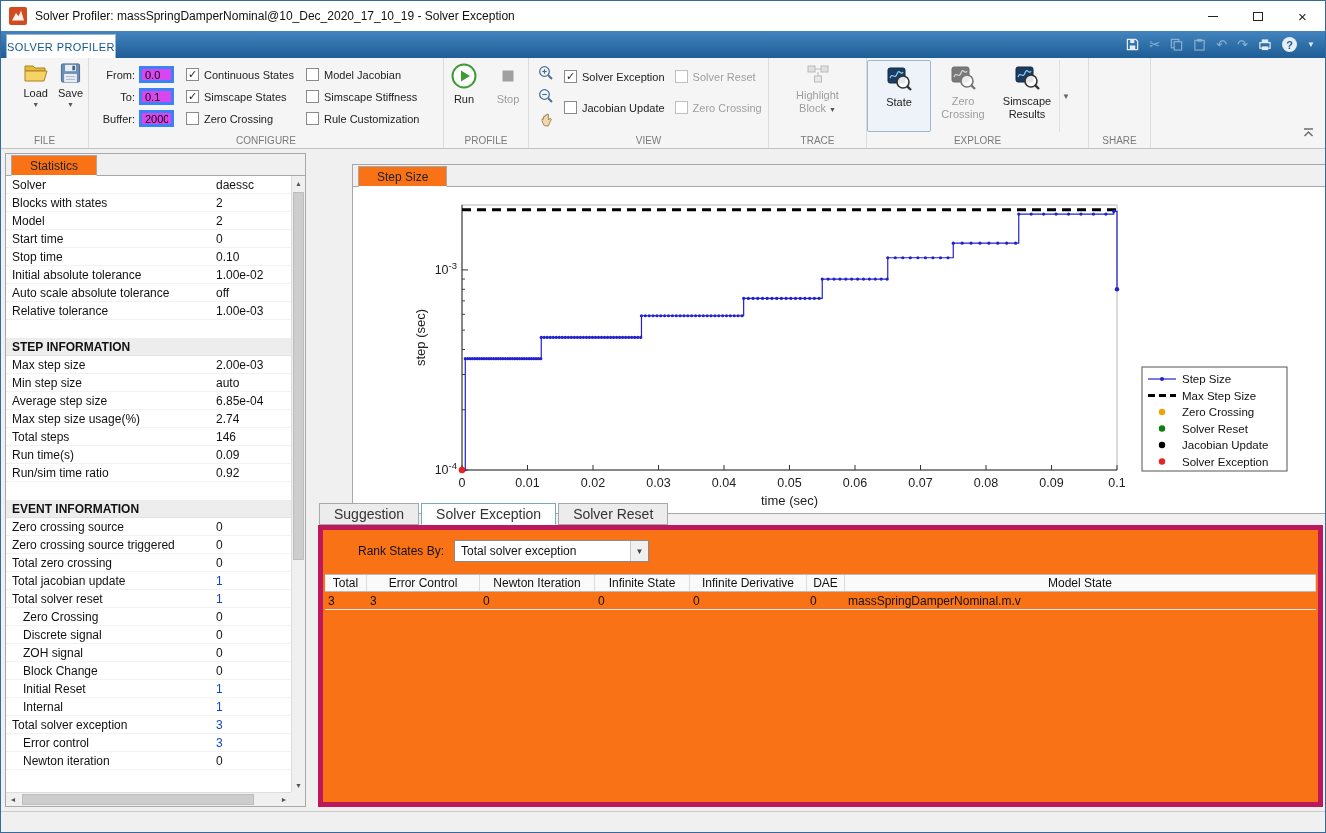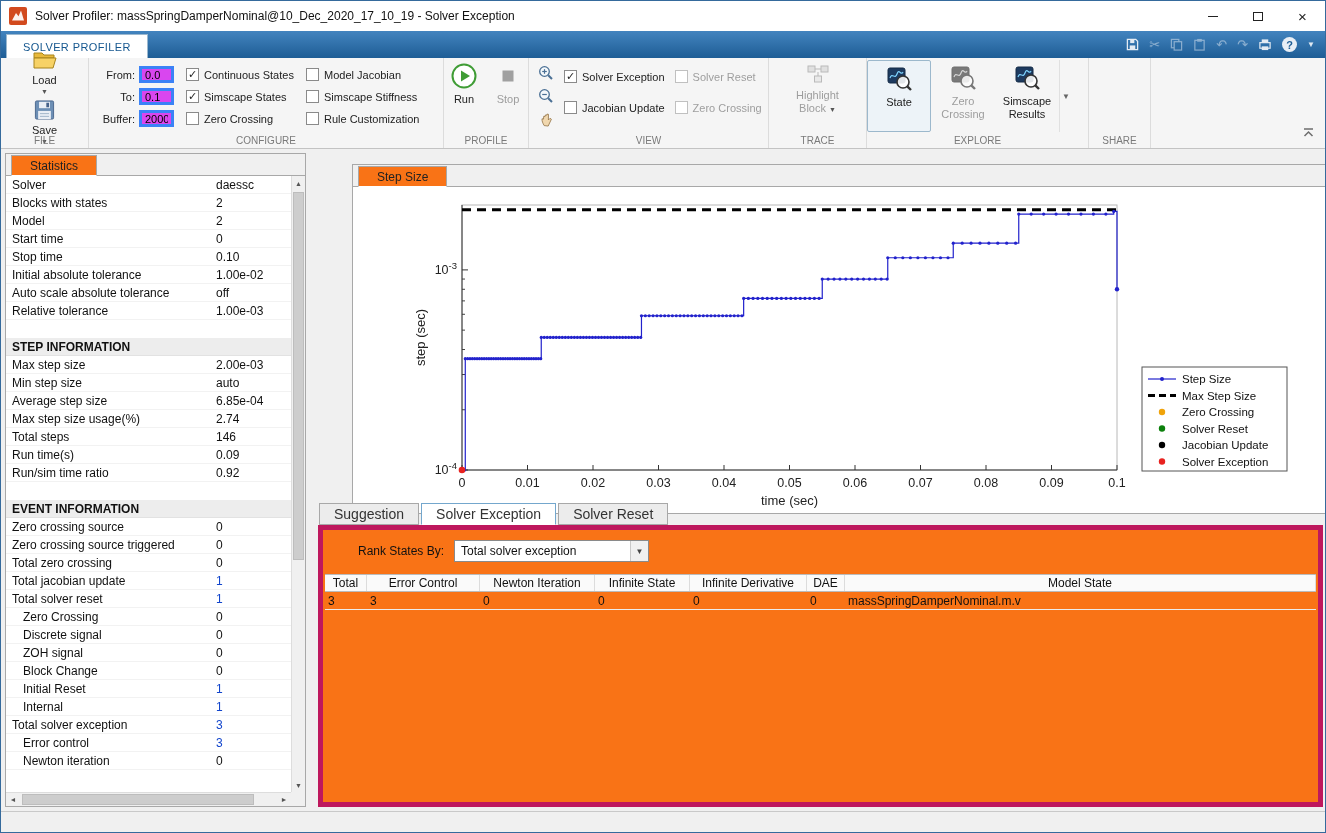--- a/index.html
+++ b/index.html
@@ -11,21 +11,21 @@
   .app-icon { width:18px; height:18px; margin-left:8px; }
   .title-text { font-size:12px; color:#111; margin-left:8px; }
   .win-controls { margin-left:auto; display:flex; height:100%; }
   .win-btn { width:45px; display:flex; align-items:center; justify-content:center; color:#222; }
   .min-glyph { width:10px; height:1px; background:#222; display:inline-block; }
   .max-glyph { width:10px; height:9px; border:1px solid #222; display:inline-block; }
   .close-glyph { font-size:15px; line-height:1; }
 
   
   .tabstrip { position:absolute; top:30px; left:0; right:0; height:27px; background:linear-gradient(#4384bf,#1e5d95); display:flex; align-items:flex-end; }
-  .ribbon-tab { margin-left:5px; height:24px; background:#fff; color:#14568e; font-size:11px; letter-spacing:.4px; padding:0 16px; display:flex; align-items:center; border:1px solid #9bb8cf; border-bottom:none; }
+  .ribbon-tab { margin-left:5px; height:24px; background:#fff; color:#14568e; font-size:11px; letter-spacing:.4px; padding:0 0; display:flex; align-items:center; border:1px solid #9bb8cf; border-bottom:none; }
   .qat { position:absolute; right:10px; top:0; height:27px; display:flex; align-items:center; gap:10px; }
   .qat-icon { color:#e4ebf3; font-size:13px; line-height:1; display:flex; align-items:center; }
   .qat-icon.dim { opacity:.5; }
   .qat-help { width:15px; height:15px; border-radius:50%; background:#e8eef5; color:#1e5d95; font-size:11px; font-weight:bold; display:flex; align-items:center; justify-content:center; }
   .qat-caret { color:#dfe9f2; font-size:8px; }
 
   
   .ribbon { position:absolute; top:57px; left:0; right:0; height:91px; background:#f5f5f5; border-bottom:1px solid #c3c3c3; display:flex; }
   .rsec { position:relative; height:100%; border-right:1px solid #dcdcdc; }
   .rsec-label { position:absolute; bottom:2px; left:0; right:0; text-align:center; font-size:10px; color:#7a7a7a; }
@@ -157,21 +157,21 @@
         </svg>
       </span>
       <span class="qat-help">?</span>
       <span class="qat-caret">▼</span>
     </div>
 </div>
 
 <div class="ribbon">
 
   <div class="rsec" style="width:88px">
-    <div class="rsec-content" style="justify-content:center; gap:0;flex-direction:column;">
+    <div class="rsec-content" style="justify-content:flex-end; gap:0;">
       <div class="bigbtn">
         <span><svg width="24" height="20" viewBox="0 0 24 20">
               <path d="M1 3 h8 l2 2 h10 v3 H1 z" fill="#e8b93c" stroke="#a8841c"></path>
               <path d="M1 8 h22 l-3 10 H1 z" fill="#f7d266" stroke="#a8841c"></path>
             </svg></span>
         <span class="lbl">Load</span>
         <span class="caret">▼</span>
       </div>
       <div class="bigbtn">
         <span><svg width="21" height="20" viewBox="0 0 22 22">

